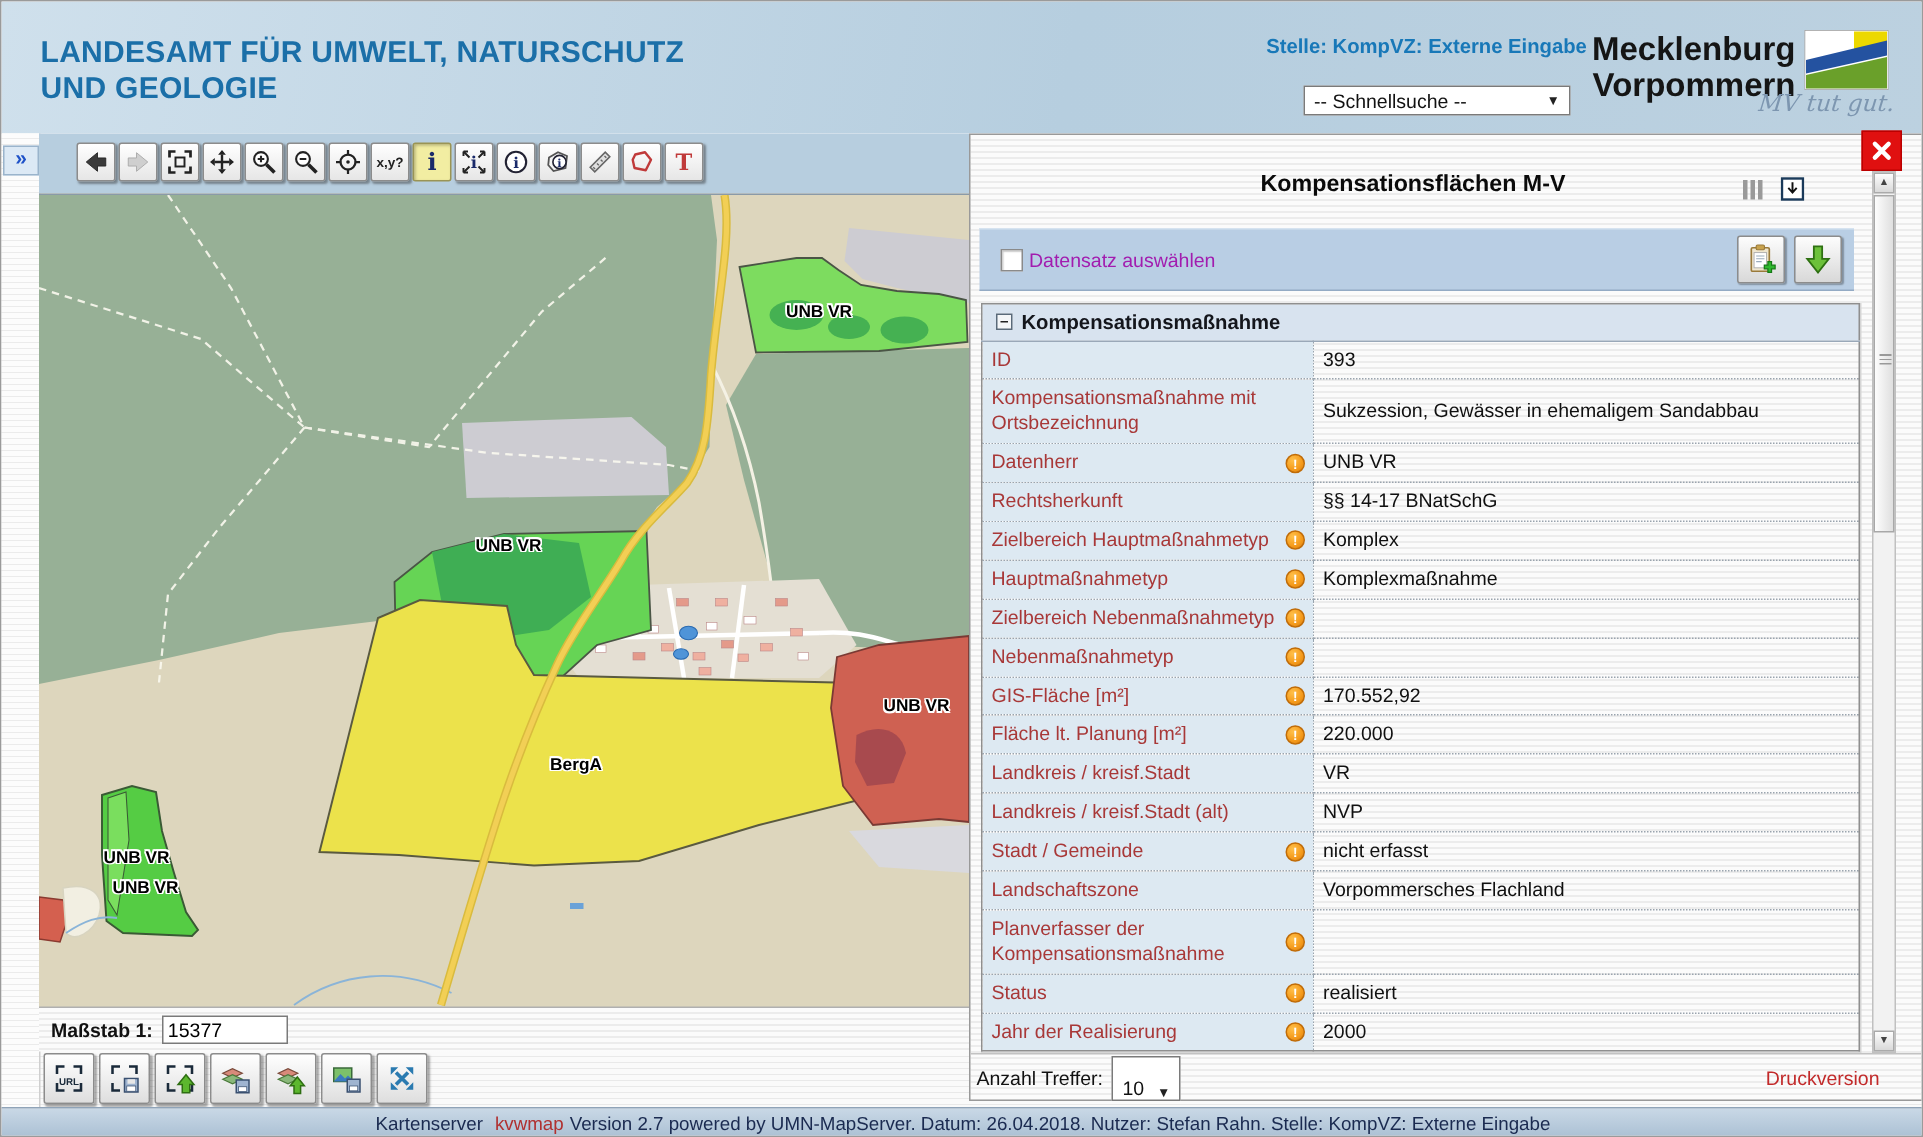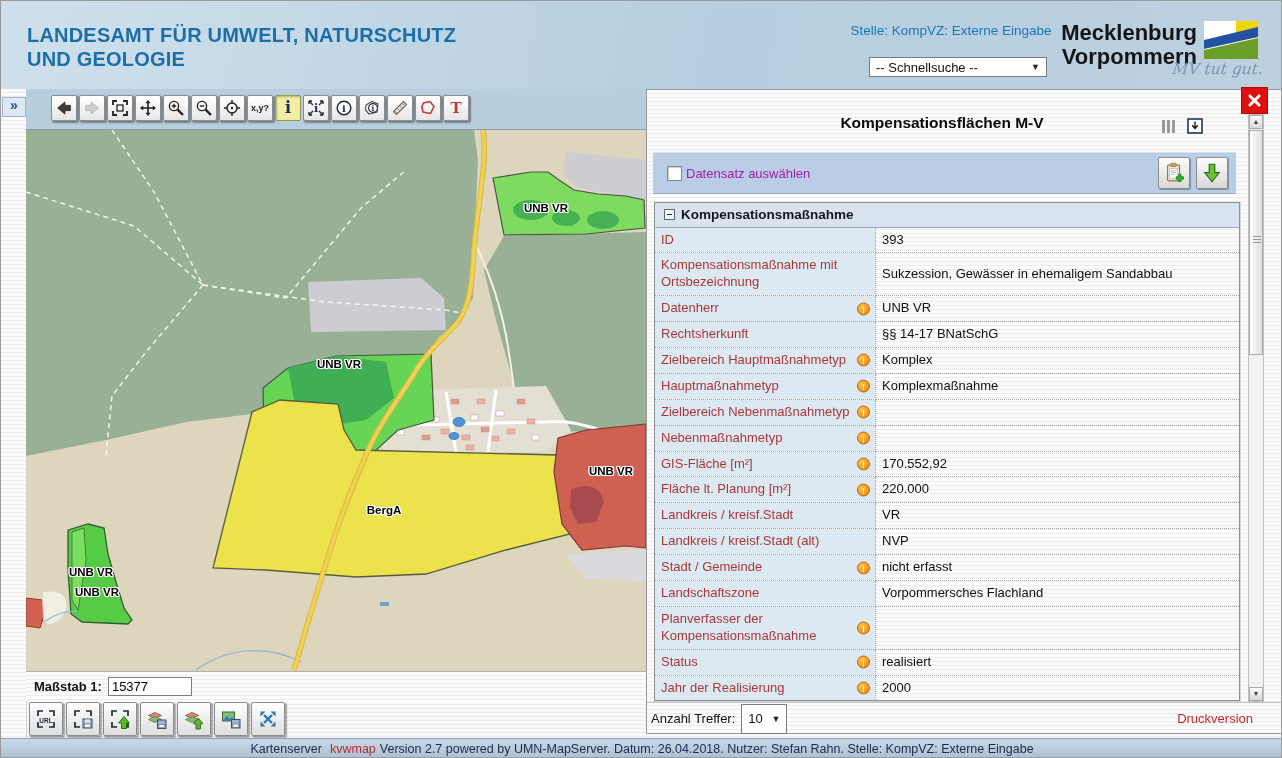--- a/index.html
+++ b/index.html
@@ -4,21 +4,21 @@
 <style>
   html,body{margin:0;padding:0;background:#888;}
   .page{position:relative;width:1282px;height:758px;background:#fff;overflow:hidden;
         font-family:"Liberation Sans",sans-serif;border:1px solid #9a9a9a;box-sizing:border-box;}
   
   .hdr{position:absolute;left:0;top:0;width:1282px;height:88px;
        background:linear-gradient(100deg,#cfe0ec 0%,#b6cedf 55%,#bcd1e0 100%);padding-left:11px;}
   .hdr-title{position:absolute;left:26px;top:22px;font-size:20px;font-weight:bold;
              color:#1b6fa8;line-height:1.2;letter-spacing:.2px;}
   .stelle{position:absolute;left:760px;top:22px;width:380px;text-align:center;
-          font-size:13.5px;font-weight:normal;color:#1878b8;}
+          font-size:13.5px;font-weight:bold;color:#1878b8;}
   .fake-select{position:absolute;background:#fff;border:1px solid #7a7a7a;height:20px;
                font-size:13px;color:#111;display:flex;align-items:center;padding:0 6px;box-sizing:border-box;}
   .fake-select .arr{margin-left:auto;font-size:9px;color:#222;}
   .qsearch{left:868px;top:56px;width:178px;}
   .logo-text{position:absolute;left:1030px;top:20px;width:166px;text-align:right;
              font-size:22px;font-weight:bold;color:#151515;line-height:1.08;}
   .logo-mark{position:absolute;left:1202px;top:19px;}
   .logo-slogan{position:absolute;left:1146px;top:59px;width:116px;text-align:right;
                font-family:"DejaVu Serif",serif;font-style:italic;font-size:15.5px;
                color:#7d96b0;transform:skewX(-6deg);}
@@ -89,21 +89,21 @@
   td.lbl{background:#dde9f2;width:208px;border-right:1px dotted #98a4ae;border-bottom:1px dotted #9aa4ae;
        color:#a83838;position:relative;padding-right:24px;}
   td.val{border-bottom:1px dotted #9aa4ae;color:#101010;background:transparent;}
   .warn{position:absolute;right:5px;top:50%;transform:translateY(-50%);width:13px;height:13px;
        border-radius:50%;background:radial-gradient(circle at 35% 30%,#ffc04a,#f59a1a 60%,#d87f10);
        border:1px solid #c06c08;color:#fff;font-size:9px;font-weight:bold;text-align:center;
        line-height:13px;cursor:pointer;box-sizing:border-box;}
   .p-bottom{position:absolute;left:0;top:612px;width:634px;height:31px;border-top:1px solid #c2c2c2;
        display:flex;align-items:center;}
   .p-bottom .lab{font-size:13px;color:#111;margin-left:4px;}
-  .hits-select{position:static;width:46px;height:30px;margin-left:6px;}
+  .hits-select{position:static;width:46px;height:30px;margin-left:6px;align-items:flex-end;}
   .print-link{margin-left:auto;margin-right:28px;font-size:13px;color:#c22a2a;cursor:pointer;}
   
   .sbar{position:absolute;left:601px;top:24px;width:16px;height:588px;background:#f2f2f2;
        border:1px solid #c0c0c0;box-sizing:border-box;}
   .sbtn{position:absolute;left:0;width:14px;height:14px;background:linear-gradient(#fdfdfd,#d9d9d9);
        border:1px solid #aaa;box-sizing:border-box;font-size:7px;color:#444;text-align:center;
        line-height:12px;cursor:pointer;}
   .sthumb{position:absolute;left:0;top:15px;width:14px;height:225px;
        background:linear-gradient(90deg,#fdfdfd,#dfdfdf);border:1px solid #a8a8a8;box-sizing:border-box;cursor:grab;}
   .sthumb .grip{position:absolute;left:3px;top:105px;width:8px;height:7px;

